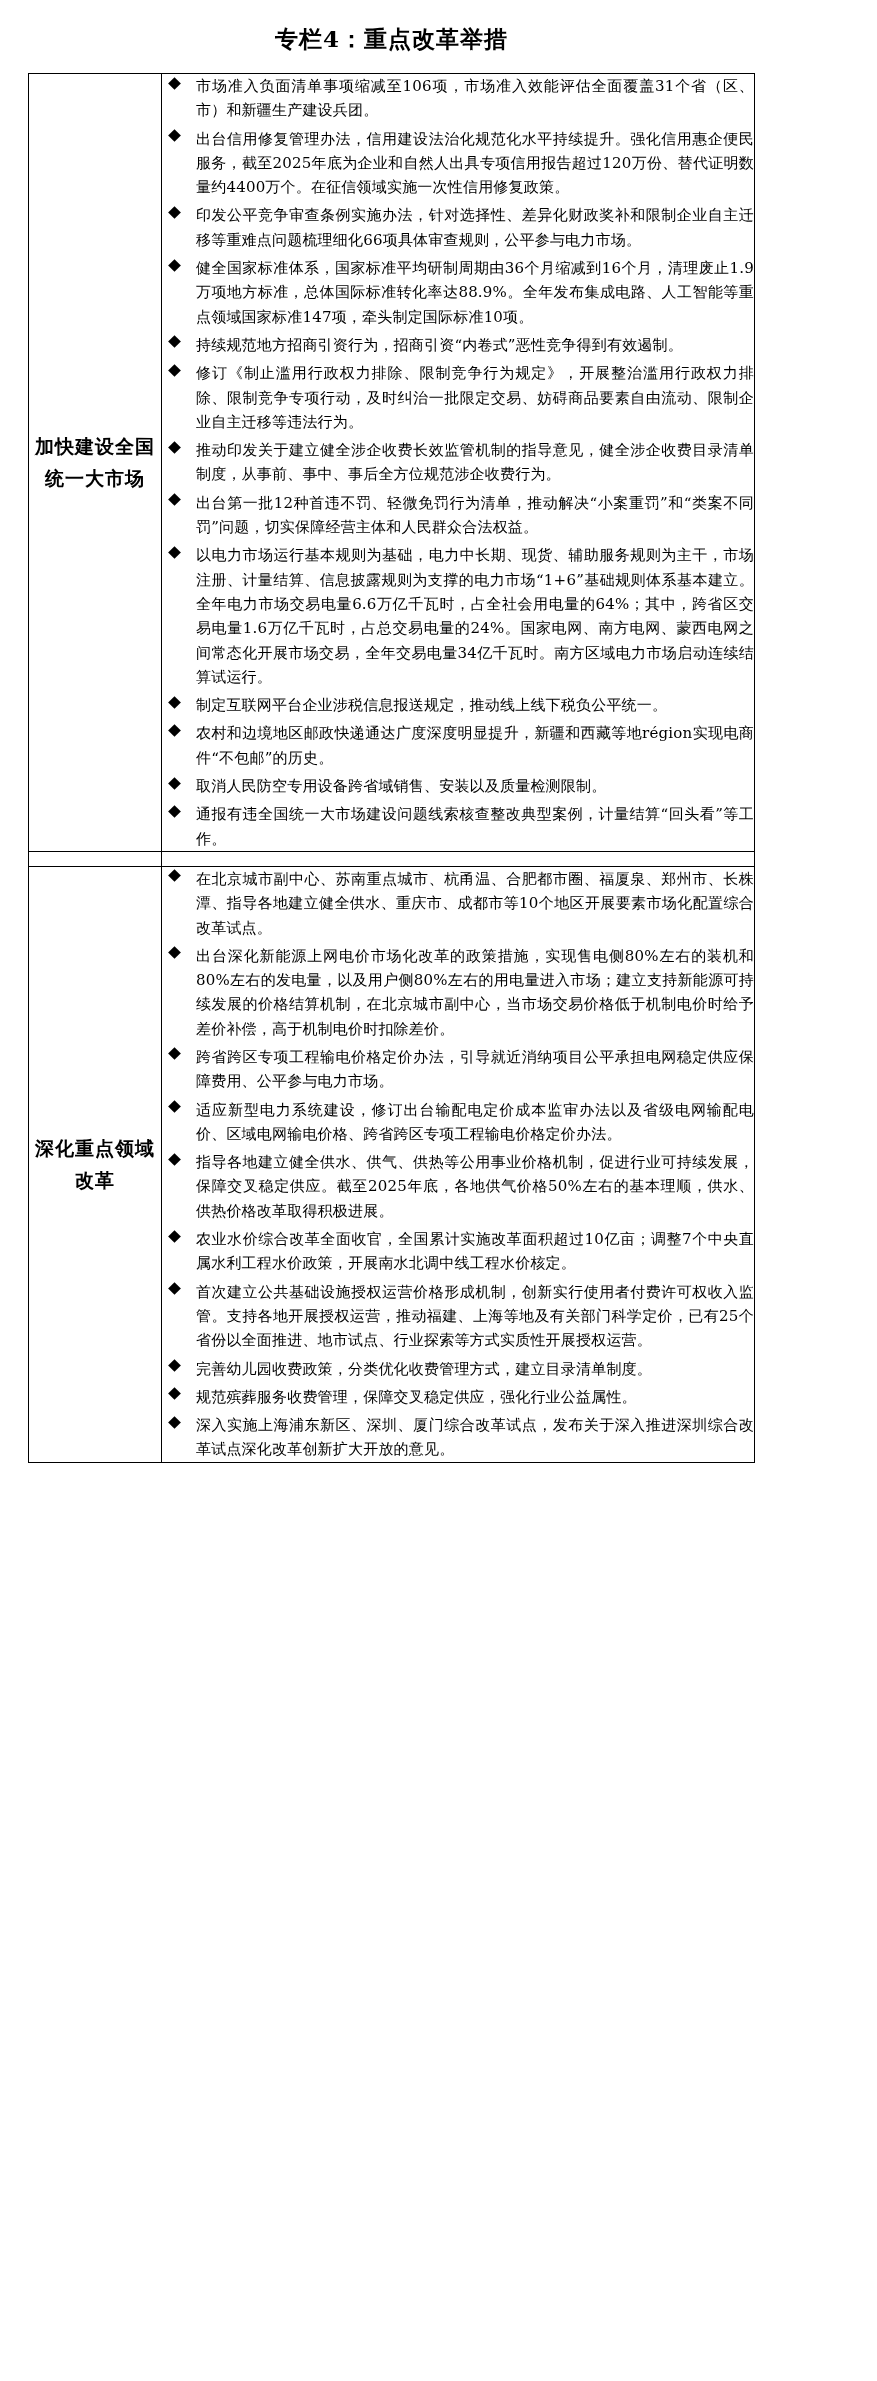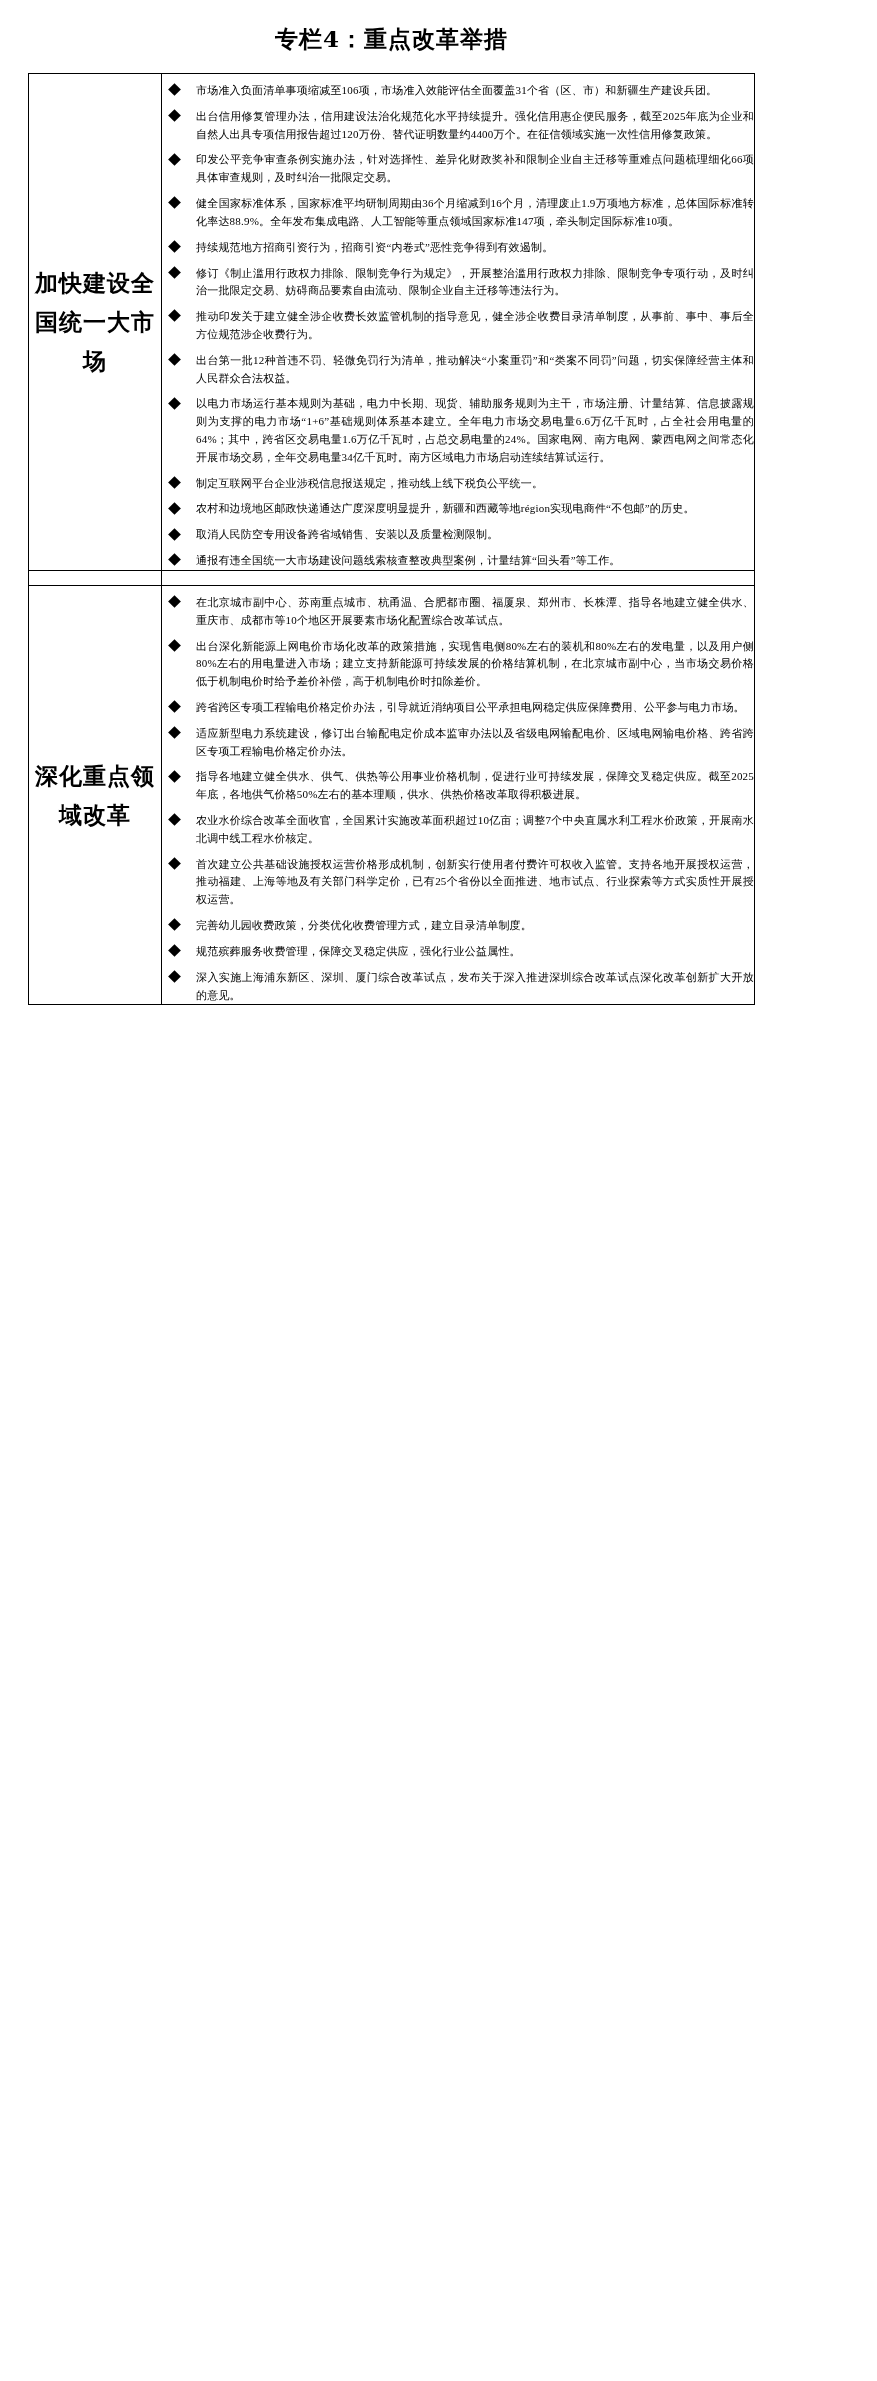--- a/index.html
+++ b/index.html
@@ -31,44 +31,43 @@
     table-layout: fixed;
   }
   table.box td {
     border: 1px solid #000000;
     vertical-align: middle;
     padding: 0;
   }
   td.cat {
     width: 132px;
     text-align: center;
-    font-size: 23px;
+    font-size: 19px;
     font-weight: bold;
     line-height: 1.7;
     letter-spacing: 1px;
     padding: 6px 6px;
   }
   td.items {
     padding: 10px 18px 12px 8px;
   }
   ul.list {
     list-style: none;
     margin: 0;
     padding: 0;
   }
   ul.list > li {
     position: relative;
     padding-left: 34px;
-    margin: 8px 0 4px 0;
-    font-size: 11px;
+    margin: 0 0 4px 0;
+    font-size: 15px;
     line-height: 1.62;
     text-align: justify;
     text-justify: inter-ideograph;
     letter-spacing: 0.2px;
-    font-family: Liberation Serif, serif;
   }
   ul.list > li:last-child {
     margin-bottom: 0;
   }
   ul.list > li .bullet {
     position: absolute;
     left: 8px;
     top: 0.30em;
     width: 9px;
     height: 9px;
@@ -88,21 +87,21 @@
   <div class="doc-title">专栏4：重点改革举措</div>
 
   <table class="box">
     <tbody>
       <tr>
         <td class="cat">加快建设全国统一大市场</td>
         <td class="items">
           <ul class="list">
             <li><span class="bullet"></span><span>市场准入负面清单事项缩减至106项，市场准入效能评估全面覆盖31个省（区、市）和新疆生产建设兵团。</span></li>
             <li><span class="bullet"></span><span>出台信用修复管理办法，信用建设法治化规范化水平持续提升。强化信用惠企便民服务，截至2025年底为企业和自然人出具专项信用报告超过120万份、替代证明数量约4400万个。在征信领域实施一次性信用修复政策。</span></li>
-            <li><span class="bullet"></span><span>印发公平竞争审查条例实施办法，针对选择性、差异化财政奖补和限制企业自主迁移等重难点问题梳理细化66项具体审查规则，及时纠治一批限定交易。</span></li>
+            <li><span class="bullet"></span><span>印发公平竞争审查条例实施办法，针对选择性、差异化财政奖补和限制企业自主迁移等重难点问题梳理细化66项具体审查规则，公平参与电力市场。</span></li>
             <li><span class="bullet"></span><span>健全国家标准体系，国家标准平均研制周期由36个月缩减到16个月，清理废止1.9万项地方标准，总体国际标准转化率达88.9%。全年发布集成电路、人工智能等重点领域国家标准147项，牵头制定国际标准10项。</span></li>
             <li><span class="bullet"></span><span>持续规范地方招商引资行为，招商引资“内卷式”恶性竞争得到有效遏制。</span></li>
             <li><span class="bullet"></span><span>修订《制止滥用行政权力排除、限制竞争行为规定》，开展整治滥用行政权力排除、限制竞争专项行动，及时纠治一批限定交易、妨碍商品要素自由流动、限制企业自主迁移等违法行为。</span></li>
             <li><span class="bullet"></span><span>推动印发关于建立健全涉企收费长效监管机制的指导意见，健全涉企收费目录清单制度，从事前、事中、事后全方位规范涉企收费行为。</span></li>
             <li><span class="bullet"></span><span>出台第一批12种首违不罚、轻微免罚行为清单，推动解决“小案重罚”和“类案不同罚”问题，切实保障经营主体和人民群众合法权益。</span></li>
             <li><span class="bullet"></span><span>以电力市场运行基本规则为基础，电力中长期、现货、辅助服务规则为主干，市场注册、计量结算、信息披露规则为支撑的电力市场“1+6”基础规则体系基本建立。全年电力市场交易电量6.6万亿千瓦时，占全社会用电量的64%；其中，跨省区交易电量1.6万亿千瓦时，占总交易电量的24%。国家电网、南方电网、蒙西电网之间常态化开展市场交易，全年交易电量34亿千瓦时。南方区域电力市场启动连续结算试运行。</span></li>
             <li><span class="bullet"></span><span>制定互联网平台企业涉税信息报送规定，推动线上线下税负公平统一。</span></li>
             <li><span class="bullet"></span><span>农村和边境地区邮政快递通达广度深度明显提升，新疆和西藏等地région实现电商件“不包邮”的历史。</span></li>
             <li><span class="bullet"></span><span>取消人民防空专用设备跨省域销售、安装以及质量检测限制。</span></li>
             <li><span class="bullet"></span><span>通报有违全国统一大市场建设问题线索核查整改典型案例，计量结算“回头看”等工作。</span></li>

